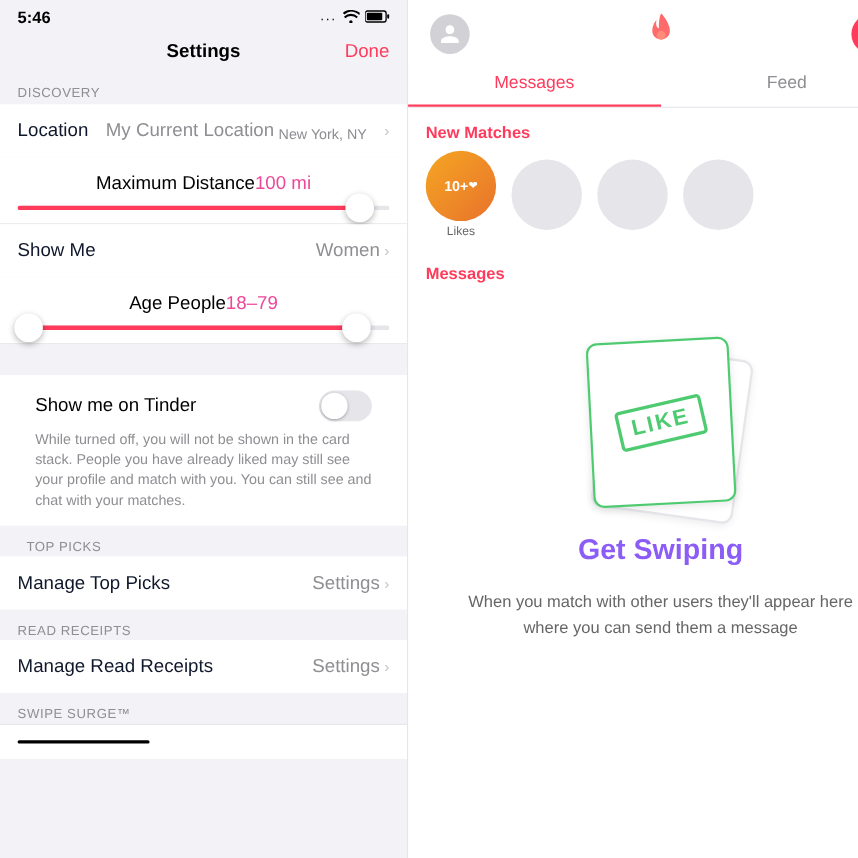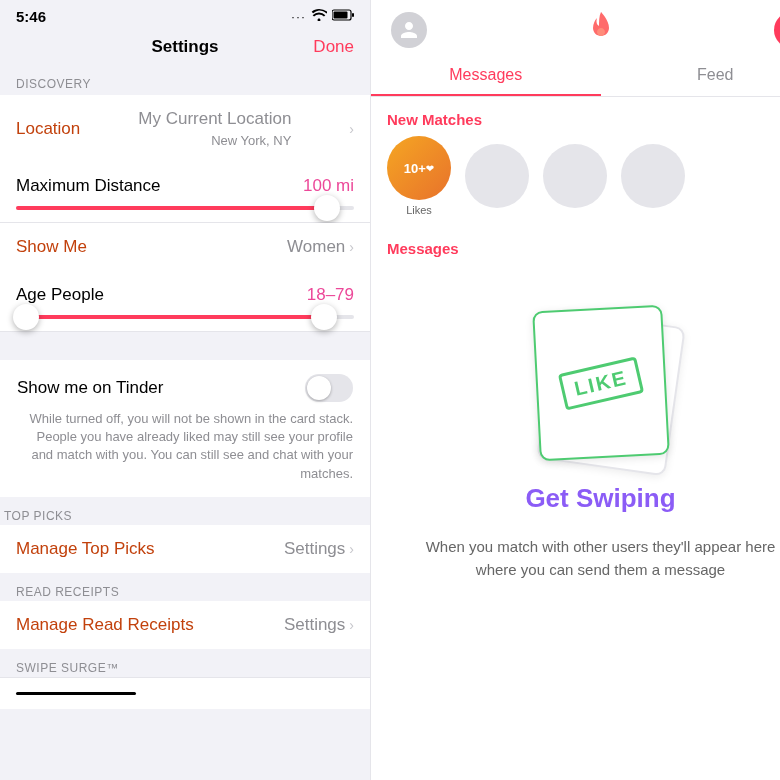--- a/index.html
+++ b/index.html
@@ -92,57 +92,57 @@
       padding: 14px 16px;
       background: #fff;
       border-bottom: 1px solid #e5e5ea;
       position: relative;
     }
     .settings-row:last-child {
       border-bottom: none;
     }
     .row-label {
       font-size: 17px;
-      color: #c2410c;
+      color: #0f172a;
     }
     .row-value {
       font-size: 17px;
       color: #8e8e93;
       display: flex;
       align-items: center;
       gap: 4px;
     }
     .chevron {
       color: #c7c7cc;
       font-size: 14px;
     }
 
     .location-value-block {
       display: flex;
-      flex-direction: column;
+      flex-direction: row;
       align-items: flex-end;
     }
     .location-main {
       font-size: 17px;
       color: #8e8e93;
     }
     .location-sub {
       font-size: 13px;
       color: #8e8e93;
     }
 
     
     .slider-section {
       background: #fff;
       padding: 14px 16px 12px;
       border-bottom: 1px solid #e5e5ea;
     }
     .slider-header {
       display: flex;
-      justify-content: space-between;
+      justify-content: center;
       align-items: center;
       margin-bottom: 10px;
     }
     .slider-label {
       font-size: 17px;
       color: #000;
     }
     .slider-value {
       font-size: 17px;
       color: #ec4899;
@@ -203,22 +203,21 @@
     }
 
     .divider-gap {
       height: 28px;
       background: #f2f2f7;
     }
 
     
     .toggle-section {
       background: #fff;
-      padding: 14px 17px;
-      text-align: right;
+      padding: 14px 32px;
     }
     .toggle-row {
       display: flex;
       justify-content: space-between;
       align-items: center;
     }
     .toggle-label {
       font-size: 17px;
       color: #000;
     }
@@ -526,21 +525,21 @@
     <div class="toggle-row">
       <span class="toggle-label">Show me on Tinder</span>
       <div class="toggle-switch">
         <div class="toggle-thumb"></div>
       </div>
     </div>
     <p class="toggle-description">While turned off, you will not be shown in the card stack. People you have already liked may still see your profile and match with you. You can still see and chat with your matches.</p>
   </div>
 
   <div class="settings-section-gap">
-    <span class="section-label" style="padding: 0 4px;">TOP PICKS</span>
+    <span class="section-label" style="padding: 0 24px;">TOP PICKS</span>
   </div>
 
   <div class="settings-group">
     <div class="settings-row">
       <span class="row-label">Manage Top Picks</span>
       <div class="row-value">
         <span>Settings</span>
         <span class="chevron">›</span>
       </div>
     </div>

